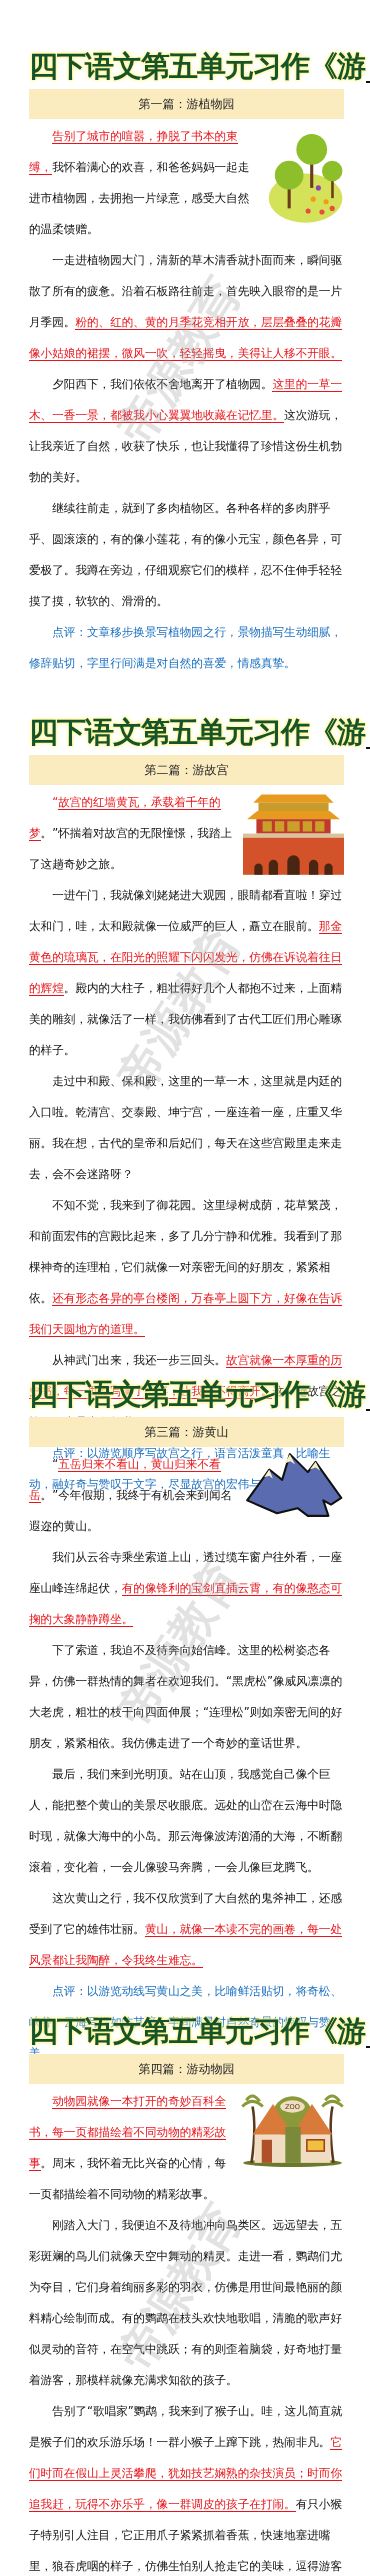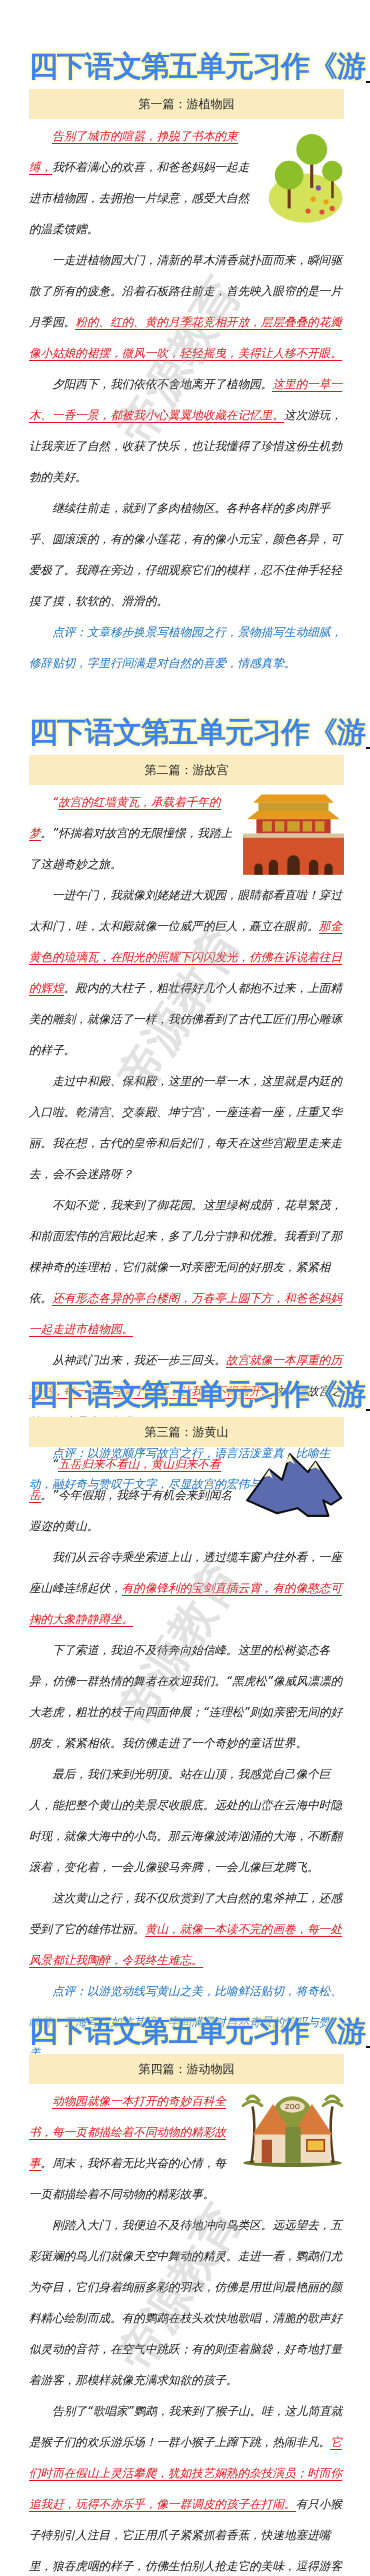--- a/index.html
+++ b/index.html
@@ -1,24 +1,24 @@
 <!DOCTYPE html>
 <html style="font-size:8.2px"><head>
 <meta charset="utf-8">
 <style>
   html, body { margin: 0; padding: 0; background: #ffffff; }
   body { width: 371px; height: 3297px; position: relative; overflow: hidden;
          font-family: "DejaVu Sans", "Liberation Sans", sans-serif; color: #111; }
   .essay { position: absolute; left: 29px; width: 315px; }
-  .title { font-weight: bold; font-size: 29px; line-height: 34px; color: #3b82f6; letter-spacing: -1px;
+  .title { font-weight: bold; font-size: 29px; line-height: 34px; color: #14532d; letter-spacing: -1px;
            white-space: nowrap; text-shadow: 0 0 1.5px #fff27a, 0 0 3.1px #fff27a, 0 0 4.1px #fff9b0; }
   .title .blank { display: inline-block; width: 46px; border-bottom: 2.1px solid #111; height: 26px; vertical-align: bottom; margin: 0 1px; }
   .band { margin-top: 6.2px; height: 30px; background: #fbecc0; text-align: center; font-size: 12px; line-height: 30px; color: #222; }
   .body { font-size: 11.6px; line-height: 31px; margin-top: 2.1px; }
-  .p { text-indent: 2em; margin: 0; font-style: italic; }
+  .p { text-indent: 2em; margin: 0; }
   .hl { color: #e8141a; border-bottom: 1px solid #e8141a; font-family: "DejaVu Serif", "Liberation Serif", serif; }
   .comment { color: #1a6fc0; }
   .pic { float: right; margin: 0 0 0 7.2px; }
   .watermark { position: absolute; font-size: 46px; font-weight: bold; color: rgba(150,150,150,0.28);
                transform: rotate(-58deg); white-space: nowrap; pointer-events: none; }
 </style>
 </head>
 <body>
 
 <section class="essay" style="top:49px;">
@@ -62,21 +62,21 @@
         <rect x="86" y="66" width="24" height="20" fill="#c8a02a"></rect>
         <rect x="116" y="66" width="18" height="20" fill="#c8a02a"></rect>
         <rect x="140" y="66" width="18" height="20" fill="#c8a02a"></rect>
       <rect x="0" y="90" width="196" height="8" fill="#d8c39a"></rect>
         <rect x="0" y="98" width="196" height="72" fill="#d4522a"></rect>
       <path d="M22 170 v-14 a8 8 0 0 1 16 0 v14z M50 170 v-20 a9 9 0 0 1 18 0 v20z M86 170 v-26 a12 12 0 0 1 24 0 v26z M128 170 v-20 a9 9 0 0 1 18 0 v20z M158 170 v-14 a8 8 0 0 1 16 0 v14z" fill="#4a2612"></path>
     </svg>
     <p class="p"><span style="color:#e8141a">“</span><span class="hl">故宫的红墙黄瓦，承载着千年的梦</span><span>。”怀揣着对故宫的无限憧憬，我踏上了这趟奇妙之旅。</span></p>
     <p class="p"><span>一进午门，我就像刘姥姥进大观园，眼睛都看直啦！穿过太和门，哇，太和殿就像一位威严的巨人，矗立在眼前。</span><span class="hl">那金黄色的琉璃瓦，在阳光的照耀下闪闪发光，仿佛在诉说着往日的辉煌</span><span>。殿内的大柱子，粗壮得好几个人都抱不过来，上面精美的雕刻，就像活了一样，我仿佛看到了古代工匠们用心雕琢的样子。</span></p>
     <p class="p"><span>走过中和殿、保和殿，这里的一草一木，这里就是内廷的入口啦。乾清宫、交泰殿、坤宁宫，一座连着一座，庄重又华丽。我在想，古代的皇帝和后妃们，每天在这些宫殿里走来走去，会不会迷路呀？</span></p>
-    <p class="p"><span>不知不觉，我来到了御花园。这里绿树成荫，花草繁茂，和前面宏伟的宫殿比起来，多了几分宁静和优雅。我看到了那棵神奇的连理柏，它们就像一对亲密无间的好朋友，紧紧相依。</span><span class="hl">还有形态各异的亭台楼阁，万春亭上圆下方，和爸爸妈妈一起走进市植物园。</span></p>
+    <p class="p"><span>不知不觉，我来到了御花园。这里绿树成荫，花草繁茂，和前面宏伟的宫殿比起来，多了几分宁静和优雅。我看到了那棵神奇的连理柏，它们就像一对亲密无间的好朋友，紧紧相依。</span><span class="hl">还有形态各异的亭台楼阁，万春亭上圆下方，好像在告诉我们天圆地方的道理。</span></p>
     <p class="p"><span>从神武门出来，我还一步三回头。</span><span class="hl">故宫就像一本厚重的历史书，每一页都写满了故事，让我舍不得离开。</span><span>这一趟故宫之旅，可真是太有趣啦！</span></p>
     <p class="p comment">点评：以游览顺序写故宫之行，语言活泼童真，比喻生动，融好奇与赞叹于文字，尽显故宫的宏伟与历史韵味。</p>
   </div>
 </section>
 
 <section class="essay" style="top:1377px;">
   <div class="title"><span>四下语文第五单元习作《游</span><span class="blank"></span></div>
   <div class="band">第三篇：游黄山</div>
   <div class="body">
     <svg class="pic" width="98" height="72" viewBox="0 0 190 140">

